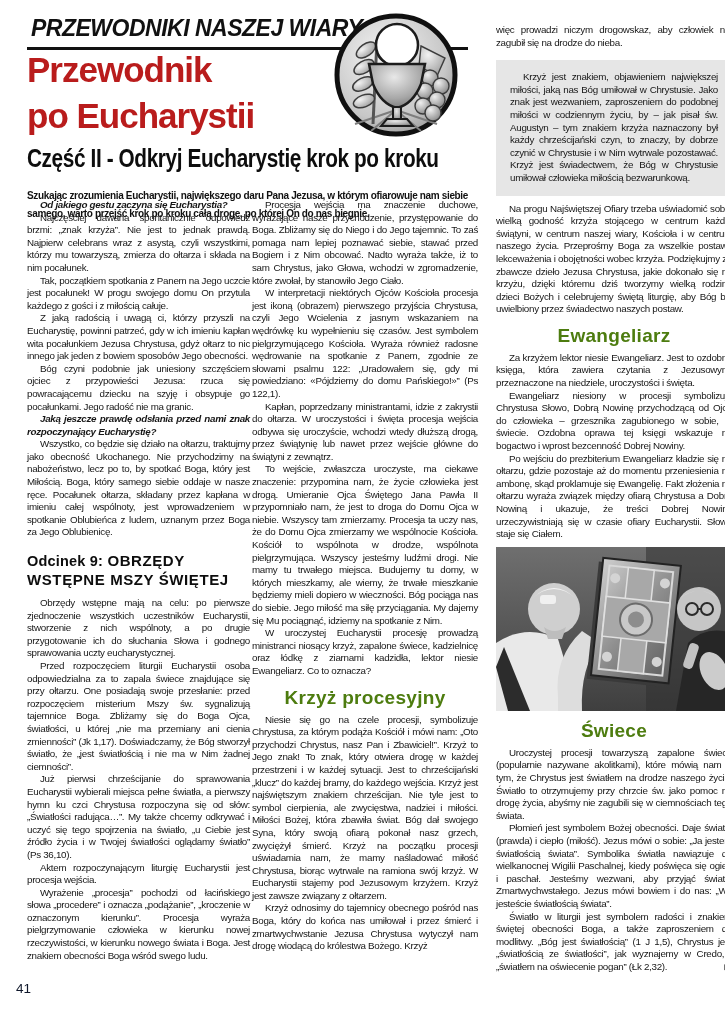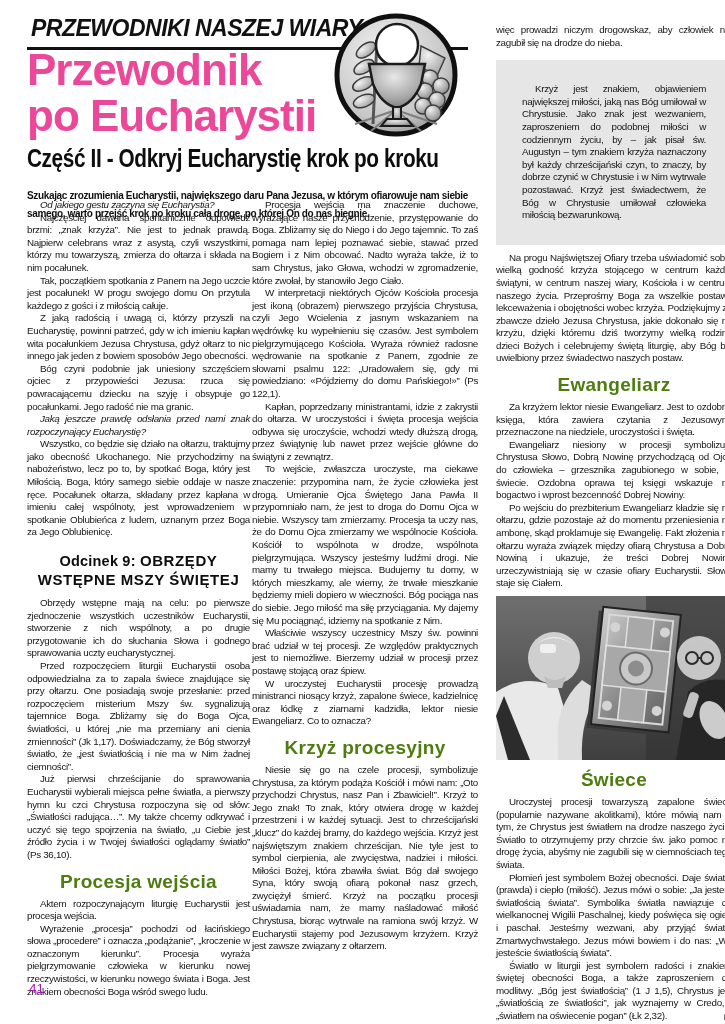--- a/index.html
+++ b/index.html
@@ -9,59 +9,59 @@
     overflow:hidden;margin:0 auto;padding-left:12px;
   }
   
   .header{position:absolute;left:27px;top:16px;width:441px;}
   .kicker{
     font-size:23px;font-weight:bold;font-style:italic;letter-spacing:-0.5px;
     color:#111;padding-left:4px;line-height:1.1;
   }
   .kicker-rule{position:absolute;left:0;top:31px;width:441px;height:3px;background:#111;}
   .big-title{
-    font-weight:bold;font-size:44px;line-height:46px;letter-spacing:-1px;color:#ec4899;
+    font-weight:bold;font-size:35px;line-height:46px;letter-spacing:-1px;color:#b91c1c;
     margin-top:6px;
   }
   .subtitle{
     font-weight:bold;font-size:26px;line-height:28px;letter-spacing:-0.5px;color:#0d0d0d;
     white-space:nowrap;transform:scaleX(0.80);transform-origin:top left;margin-top:5px;
   }
   .intro{
     font-weight:bold;font-size:10px;line-height:18px;letter-spacing:-0.35px;
     text-align:justify;margin-top:15px;color:#111;
   }
   .logo-wrap{position:absolute;left:306px;top:-4px;width:126px;height:126px;}
   
   .col{position:absolute;top:199px;font-size:9.8px;line-height:12.6px;letter-spacing:-0.3px;
        text-align:justify;color:#161616;}
   .col1{left:27px;width:223px;}
   .col2{left:252px;width:226px;}
   .col3{left:496px;top:24px;width:236px;}
   .col p{margin:0;text-indent:13px;}
   p.noindent{text-indent:0;}
-  .q-head{font-weight:normal;font-style:italic;}
+  .q-head{font-weight:bold;font-style:italic;}
   .sect-head{
     font-weight:bold;font-size:19px;letter-spacing:0.3px;text-align:center;
     margin:9px 0 5px 0;text-indent:0;line-height:22px;color:#4d7c0f;
   }
   .odcinek{
-    font-weight:bold;font-size:14.5px;line-height:17.5px;text-align:center;
+    font-weight:bold;font-size:14.5px;line-height:17.5px;text-align:left;
     margin:13px 0 8px 0;color:#0d0d0d;letter-spacing:0.2px;
   }
   .odcinek .odcinek-title{font-size:15px;letter-spacing:0.6px;}
   .grey-box{
     background:#e6e6e6;padding:7px 10px;margin:11px 0 7px 0;text-align:justify;
   }
-  .grey-box p{text-indent:13px;margin:16px;}
+  .grey-box p{text-indent:13px;margin:4px;}
   .photo{
     width:236px;height:164px;margin:6px 0 2px 0;display:block;
   }
   .page-number{
-    position:absolute;left:29px;top:981px;font-size:13.5px;color:#a21caf;letter-spacing:0;text-align:center;
+    position:absolute;left:16px;top:981px;font-size:13.5px;color:#0f172a;letter-spacing:0;text-align:center;
   }
   .arrow-row{text-align:right;margin-top:-12px;font-size:10px;color:#000;}
 </style>
 </head>
 <body>
 
 <div class="page">
 
   <div class="header">
     <div class="kicker">PRZEWODNIKI NASZEJ WIARY</div>
@@ -145,34 +145,33 @@
     <p>Bóg czyni podobnie jak uniesiony szczęściem ojciec z przypowieści Jezusa: rzuca się powracającemu dziecku na szyję i obsypuje go pocałunkami. Jego radość nie ma granic.</p>
     <p class="q-head">Jaką jeszcze prawdę odsłania przed nami znak rozpoczynający Eucharystię?</p>
     <p>Wszystko, co będzie się działo na ołtarzu, traktujmy jako obecność Ukochanego. Nie przychodzimy na nabożeństwo, lecz po to, by spotkać Boga, który jest Miłością. Boga, który samego siebie oddaje w nasze ręce. Pocałunek ołtarza, składany przez kapłana w imieniu całej wspólnoty, jest wprowadzeniem w spotkanie Oblubieńca z ludem, uznanym przez Boga za Jego Oblubienicę.</p>
     <div class="odcinek">
       <span>Odcinek 9:</span>
       <span class="odcinek-title">OBRZĘDY WSTĘPNE MSZY ŚWIĘTEJ</span>
     </div>
     <p>Obrzędy wstępne mają na celu: po pierwsze zjednoczenie wszystkich uczestników Eucharystii, stworzenie z nich wspólnoty, a po drugie przygotowanie ich do słuchania Słowa i godnego sprawowania uczty eucharystycznej.</p>
     <p>Przed rozpoczęciem liturgii Eucharystii osoba odpowiedzialna za to zapala świece znajdujące się przy ołtarzu. One posiadają swoje przesłanie: przed rozpoczęciem misterium Mszy św. sygnalizują tajemnice Boga. Zbliżamy się do Boga Ojca, światłości, u której „nie ma przemiany ani cienia zmienności” (Jk 1,17). Doświadczamy, że Bóg stworzył światło, że „jest światłością i nie ma w Nim żadnej ciemności”.</p>
     <p>Już pierwsi chrześcijanie do sprawowania Eucharystii wybierali miejsca pełne światła, a pierwszy hymn ku czci Chrystusa rozpoczyna się od słów: „Światłości radująca…”. My także chcemy odkrywać i uczyć się tego spojrzenia na światło, „u Ciebie jest źródło życia i w Twojej światłości oglądamy światło” (Ps 36,10).</p>
-    <div class="sect-head">Procesja wejścia</div>
     <p>Aktem rozpoczynającym liturgię Eucharystii jest procesja wejścia.</p>
     <p>Wyrażenie „procesja” pochodzi od łacińskiego słowa „procedere” i oznacza „podążanie”, „kroczenie w oznaczonym kierunku”. Procesja wyraża pielgrzymowanie człowieka w kierunku nowej rzeczywistości, w kierunku nowego świata i Boga. Jest znakiem obecności Boga wśród swego ludu.</p>
   </div>
 
   <div class="col col2">
     <p>Procesja wejścia ma znaczenie duchowe, wyrażające nasze przychodzenie, przystępowanie do Boga. Zbliżamy się do Niego i do Jego tajemnic. To zaś pomaga nam lepiej poznawać siebie, stawać przed Bogiem i z Nim obcować. Nadto wyraża także, iż to sam Chrystus, jako Głowa, wchodzi w zgromadzenie, które zwołał, by stanowiło Jego Ciało.</p>
     <p>W interpretacji niektórych Ojców Kościoła procesja jest ikoną (obrazem) pierwszego przyjścia Chrystusa, czyli Jego Wcielenia z jasnym wskazaniem na wędrówkę ku wypełnieniu się czasów. Jest symbolem pielgrzymującego Kościoła. Wyraża również radosne wędrowanie na spotkanie z Panem, zgodnie ze słowami psalmu 122: „Uradowałem się, gdy mi powiedziano: «Pójdziemy do domu Pańskiego!»” (Ps 122,1).</p>
     <p>Kapłan, poprzedzany ministrantami, idzie z zakrystii do ołtarza. W uroczystości i święta procesja wejścia odbywa się uroczyście, wchodzi wtedy dłuższą drogą, przez świątynię lub nawet przez wejście główne do świątyni z zewnątrz.</p>
     <p>To wejście, zwłaszcza uroczyste, ma ciekawe znaczenie: przypomina nam, że życie człowieka jest drogą. Umieranie Ojca Świętego Jana Pawła II przypomniało nam, że jest to droga do Domu Ojca w niebie. Wszyscy tam zmierzamy. Procesja ta uczy nas, że do Domu Ojca zmierzamy we wspólnocie Kościoła. Kościół to wspólnota w drodze, wspólnota pielgrzymująca. Wszyscy jesteśmy ludźmi drogi. Nie mamy tu trwałego miejsca. Budujemy tu domy, w których mieszkamy, ale wiemy, że trwałe mieszkanie będziemy mieli dopiero w wieczności. Bóg pociąga nas do siebie. Jego miłość ma siłę przyciągania. My dajemy się Mu pociągnąć, idziemy na spotkanie z Nim.</p>
-    <p>Właściwie wszyscy uczestnicy Mszy św. powinni brać udział w tej procesji. Ze względów praktycznych jest to niemożliwe. Bierzemy udział w procesji przez postawę stojącą oraz śpiew.</p>
     <p>W uroczystej Eucharystii procesję prowadzą ministranci niosący krzyż, zapalone świece, kadzielnicę oraz łódkę z ziarnami kadzidła, lektor niesie Ewangeliarz. Co to oznacza?</p>
     <div class="sect-head">Krzyż procesyjny</div>
     <p>Niesie się go na czele procesji, symbolizuje Chrystusa, za którym podąża Kościół i mówi nam: „Oto przychodzi Chrystus, nasz Pan i Zbawiciel!”. Krzyż to Jego znak! To znak, który otwiera drogę w każdej przestrzeni i w każdej sytuacji. Jest to chrześcijański „klucz” do każdej bramy, do każdego wejścia. Krzyż jest najświętszym znakiem chrześcijan. Nie tyle jest to symbol cierpienia, ale zwycięstwa, nadziei i miłości. Miłości Bożej, która zbawiła świat. Bóg dał swojego Syna, który swoją ofiarą pokonał nasz grzech, zwyciężył śmierć. Krzyż na początku procesji uświadamia nam, że mamy naśladować miłość Chrystusa, biorąc wytrwale na ramiona swój krzyż. W Eucharystii stajemy pod Jezusowym krzyżem. Krzyż jest zawsze związany z ołtarzem.</p>
+    <p>Krzyż odnosimy do tajemnicy obecnego pośród nas Boga, który do końca nas umiłował i przez śmierć i zmartwychwstanie Jezusa Chrystusa wytyczył nam drogę wiodącą do królestwa Bożego. Krzyż</p>
   </div>
 
   <div class="col col3">
     <p class="noindent">więc prowadzi niczym drogowskaz, aby człowiek nie zagubił się na drodze do nieba.</p>
     <div class="grey-box">
       <p>Krzyż jest znakiem, objawieniem największej miłości, jaką nas Bóg umiłował w Chrystusie. Jako znak jest wezwaniem, zaproszeniem do podobnej miłości w codziennym życiu, by – jak pisał św. Augustyn – tym znakiem krzyża naznaczony był każdy chrześcijański czyn, to znaczy, by dobrze czynić w Chrystusie i w Nim wytrwale pozostawać. Krzyż jest świadectwem, że Bóg w Chrystusie umiłował człowieka miłością bezwarunkową.</p>
     </div>
     <p>Na progu Najświętszej Ofiary trzeba uświadomić sobie wielką godność krzyża stojącego w centrum każdej świątyni, w centrum naszej wiary, Kościoła i w centrum naszego życia. Przeprośmy Boga za wszelkie postawy lekceważenia i obojętności wobec krzyża. Podziękujmy za zbawcze dzieło Jezusa Chrystusa, jakie dokonało się na krzyżu, dzięki któremu dziś tworzymy wielką rodzinę dzieci Bożych i celebrujemy świętą liturgię, aby Bóg był uwielbiony przez świadectwo naszych postaw.</p>
     <div class="sect-head">Ewangeliarz</div>
     <p>Za krzyżem lektor niesie Ewangeliarz. Jest to ozdobna księga, która zawiera czytania z Jezusowym, przeznaczone na niedziele, uroczystości i święta.</p>

